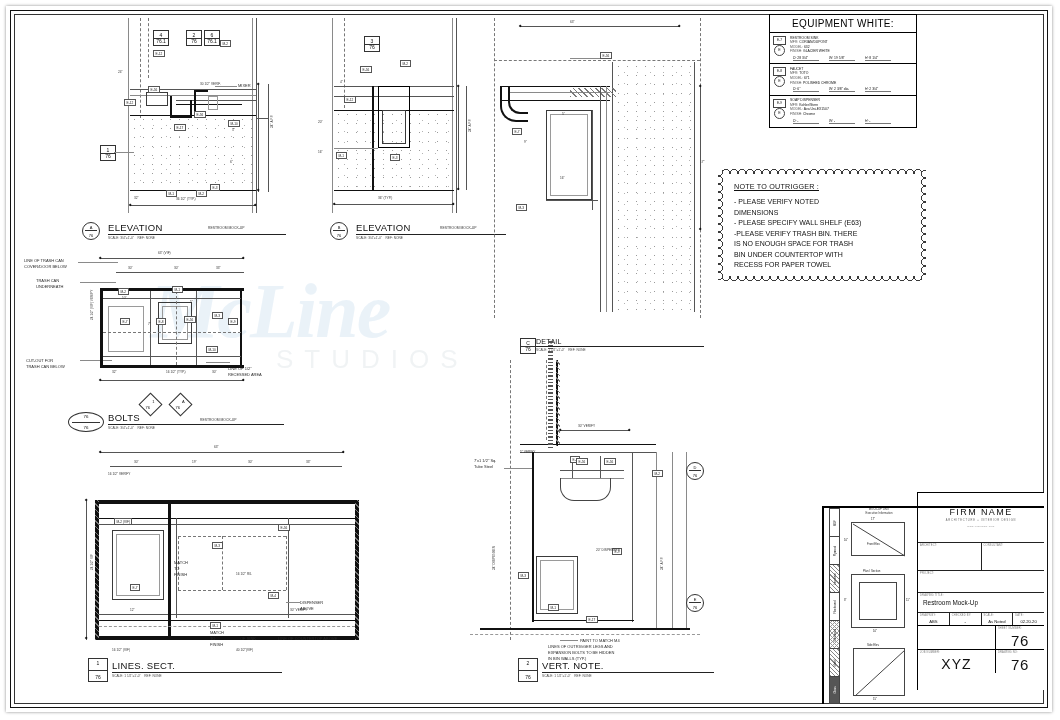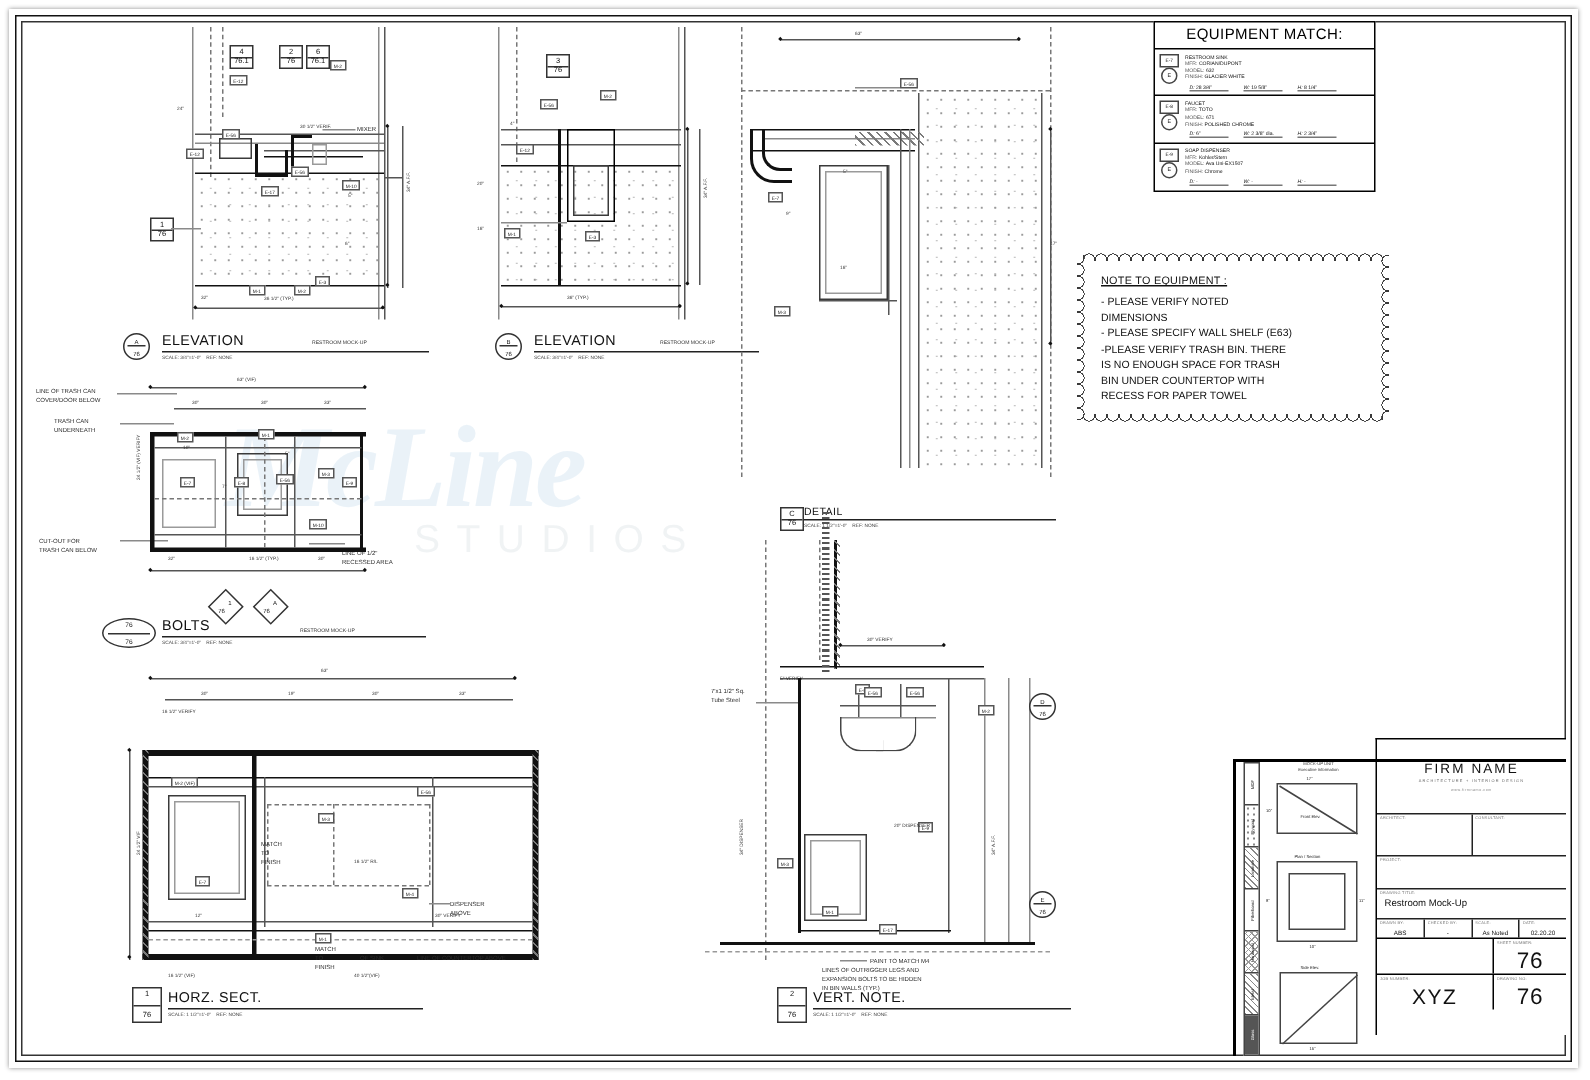--- a/index.html
+++ b/index.html
@@ -498,21 +498,21 @@
     <div class="dim" style="left:290px;top:608px;">30" VERIFY</div>
     <div class="dim" style="left:90px;top:570px;transform:rotate(-90deg);transform-origin:0 0;">24 1/2" VIF</div>
     <div class="dim" style="left:130px;top:608px;">12"</div>
     <div class="dim" style="left:112px;top:648px;">16 1/2" (VIF)</div>
     <div class="dim" style="left:236px;top:648px;">40 1/2"(VIF)</div>
     <div class="ln v md" style="left:86px;top:500px;width:1px;height:140px;"></div>
     <div class="arrowdot" style="left:85px;top:499px;"></div>
     <div class="arrowdot" style="left:85px;top:637px;"></div>
 
     <div class="viewtitle" style="left:112px;top:660px;width:170px;">
-      <div class="vt-name">HORZ. SECT.</div>
+      <div class="vt-name">LINES. SECT.</div>
       <div class="vt-rule"></div>
       <div class="vt-sub"><span>SCALE:</span>
         <span>1 1/2"=1'-0"</span>
         &nbsp;&nbsp;&nbsp;<span>REF:</span>
         <span>NONE</span></div>
     </div>
     <div class="sqbox" style="left:88px;top:658px;width:18px;height:22px;">
       <div class="sm"></div>
       <div class="st">1</div>
       <div class="sb">76</div>
@@ -597,21 +597,21 @@
         <span>NONE</span></div>
     </div>
     <div class="sqbox" style="left:518px;top:658px;width:18px;height:22px;">
       <div class="sm"></div>
       <div class="st">2</div>
       <div class="sb">76</div>
     </div>
   </div>
 
   <div id="equipment-list">
-    <div class="eq-title">EQUIPMENT MATCH:</div>
+    <div class="eq-title">EQUIPMENT WHITE:</div>
 
     <div class="eq-row">
       <div class="eq-code">E-7</div>
       <div class="eq-ecirc">E</div>
       <div class="eq-body">
         <div class="eq-l">RESTROOM SINK</div>
         <div class="eq-l"><i>MFR:</i>
           <span>CORIAN/DUPONT</span></div>
         <div class="eq-l"><i>MODEL:</i>
           <span>632</span></div>
@@ -672,21 +672,21 @@
       </div>
     </div>
   </div>
 
   <div id="note-to-architect">
     <div class="cloud-b" style="left:0;top:-4px;width:200px;"></div>
     <div class="cloud-b" style="left:0;bottom:-4px;width:200px;transform:rotate(180deg);"></div>
     <div class="cloud-bv" style="left:-4px;top:0;height:110px;transform:rotate(180deg);"></div>
     <div class="cloud-bv" style="right:-4px;top:0;height:110px;"></div>
     <div class="note-body">
-      <div class="note-title">NOTE TO EQUIPMENT :</div>
+      <div class="note-title">NOTE TO OUTRIGGER :</div>
       <div class="note-gap"></div>
       <div class="note-line">- PLEASE VERIFY NOTED</div>
       <div class="note-line">DIMENSIONS</div>
       <div class="note-line">- PLEASE SPECIFY WALL SHELF (E63)</div>
       <div class="note-line">-PLEASE VERIFY TRASH BIN. THERE</div>
       <div class="note-line">IS NO ENOUGH SPACE FOR TRASH</div>
       <div class="note-line">BIN UNDER COUNTERTOP WITH</div>
       <div class="note-line">RECESS FOR PAPER TOWEL</div>
     </div>
   </div>

